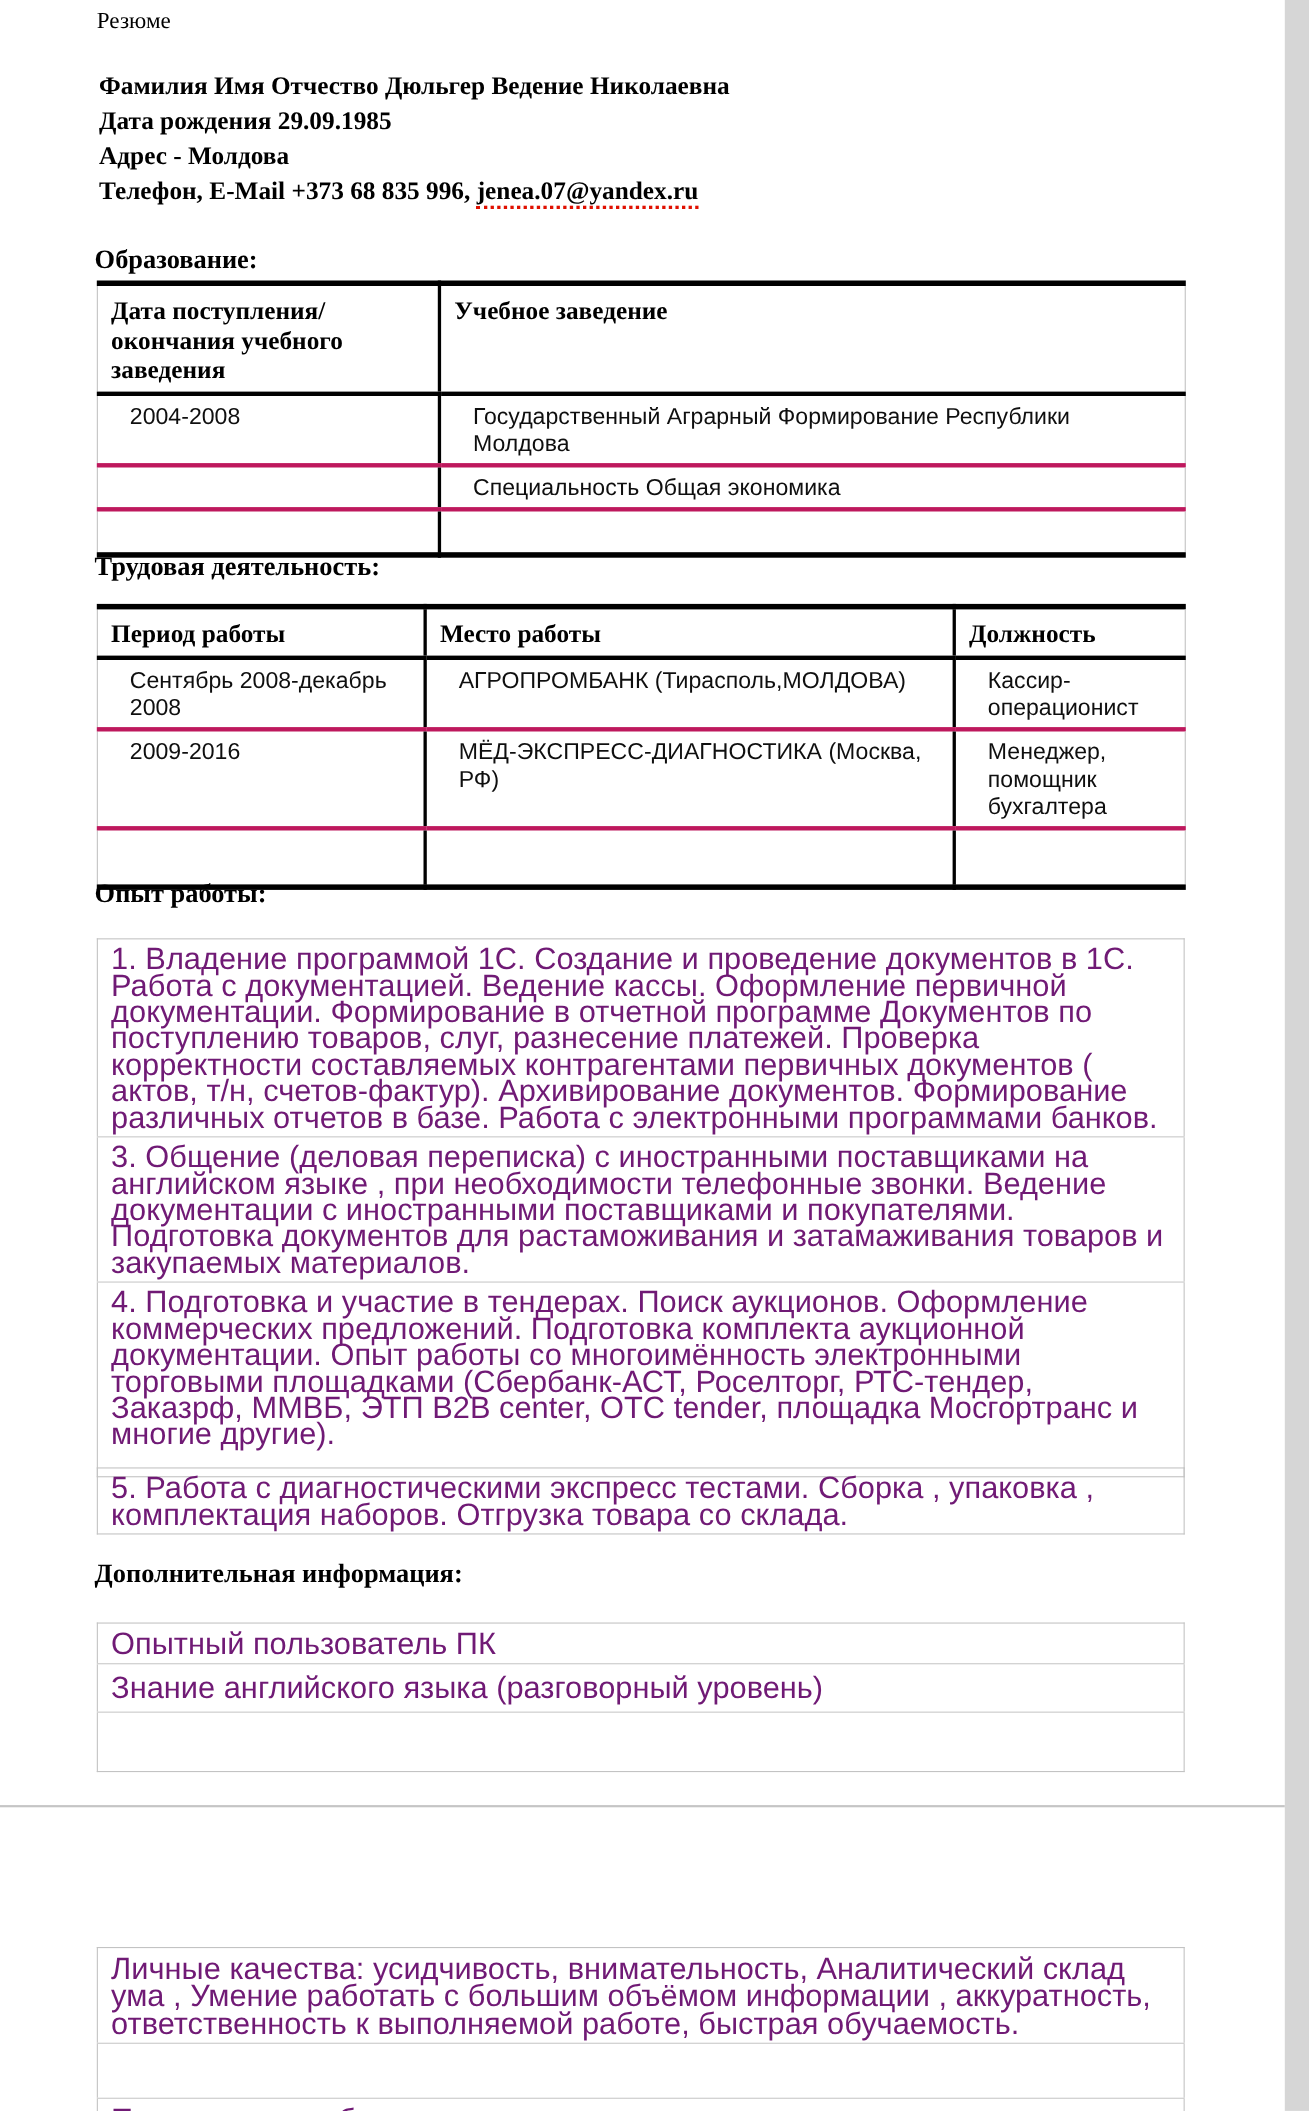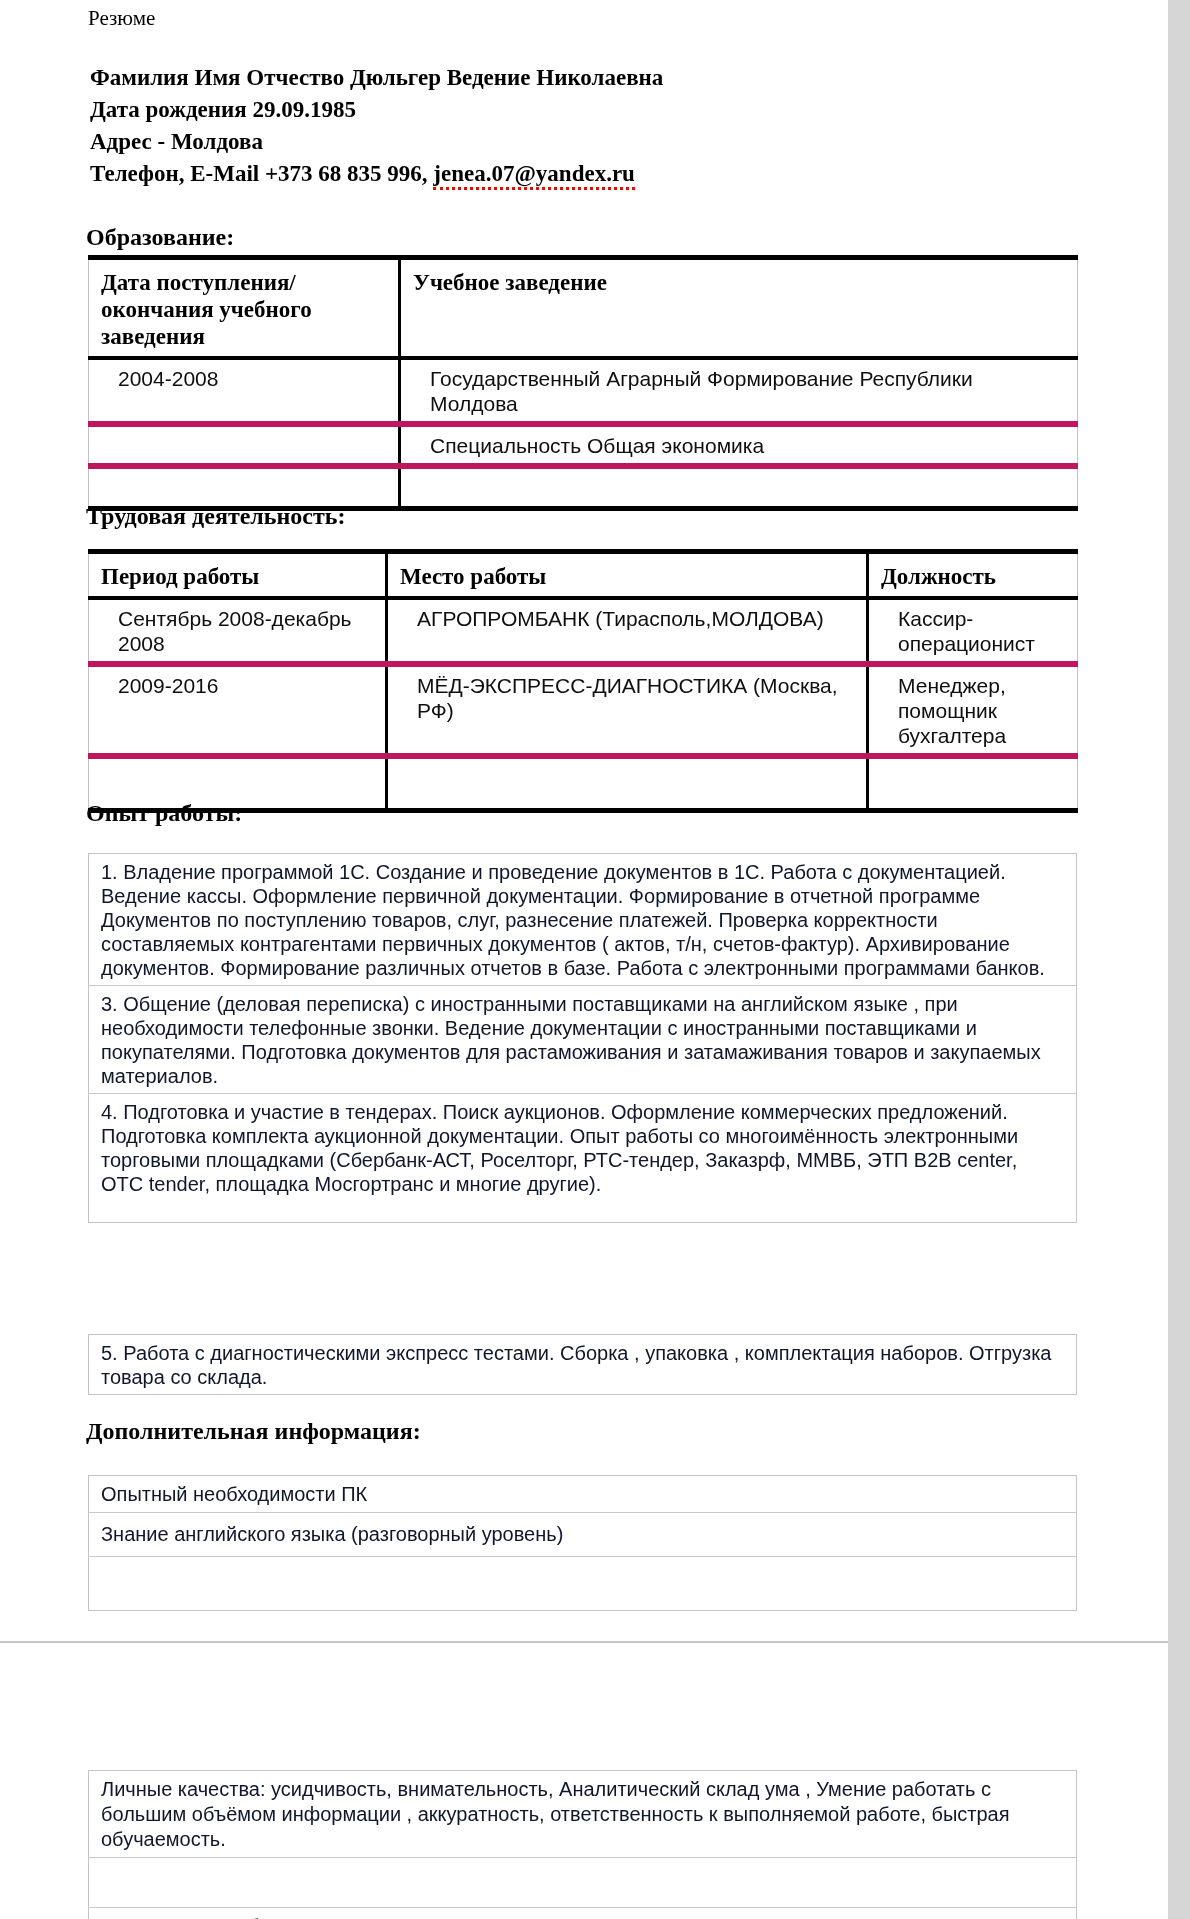--- a/index.html
+++ b/index.html
@@ -30,30 +30,30 @@
   table{border-collapse:collapse;table-layout:fixed;}
   td,th{vertical-align:top;text-align:left;}
 
   
   .grid{width:989px;border-left:1px solid #c3c3c3;border-right:1px solid #c3c3c3;
         border-top:5px solid #000;border-bottom:5px solid #000;}
   .grid th{font-family:"Liberation Serif", serif;font-weight:bold;font-size:23px;line-height:27px;
         padding:9px 12px 6px 12px;border-bottom:4px solid #000;}
   .grid td{font-size:21px;line-height:25px;padding:6px 12px 5px 29px;color:#0f0f0f;}
   .grid .vdiv{border-right:3px solid #000;}
-  .grid tr.data + tr.data td{border-top:6px solid #be185d;}
+  .grid tr.data + tr.data td{border-top:4px solid #be185d;}
   .edu-table{left:88px;top:255px;}
   .work-table{left:88px;top:549px;}
   .work-table td.c1{padding-right:20px;}
   .row-empty-sm td{height:26px;}
   .row-empty-md td{height:38px;}
 
   
   .box{width:989px;border:1px solid #c3c3c3;}
-  .box td{font-size:20px;line-height:24px;padding:6px 12px 5px 12px;color:#0f172a;}
+  .box td{font-size:28px;line-height:24px;padding:6px 12px 5px 12px;color:#701a75;}
   .box tr + tr td{border-top:1px solid #c9c9c9;}
   .exp-table{left:88px;top:853px;}
   .exp-pad-bottom{padding-bottom:26px !important;}
   .exp5-table{left:88px;top:1334px;}
   .h-dop{left:86px;top:1418px;}
   .dop-table{left:88px;top:1475px;}
   .dop-table td{line-height:25px;}
   .dop-r2 td{padding-top:9px;padding-bottom:9px;}
   .dop-empty td{height:42px;}
 
@@ -157,21 +157,21 @@
       <td>5. Работа с диагностическими экспресс тестами.  Сборка , упаковка , комплектация наборов. Отгрузка товара со склада.</td>
     </tr>
   </tbody>
     </table>
 
   <div class="abs section-heading h-dop">Дополнительная информация:</div>
 
   <table class="abs box dop-table">
     <tbody>
         <tr>
-      <td>Опытный необходимости ПК</td>
+      <td>Опытный пользователь ПК</td>
     </tr>
     <tr class="dop-r2">
       <td>Знание английского языка (разговорный уровень)</td>
     </tr>
     <tr class="dop-empty">
       <td></td>
     </tr>
   </tbody>
     </table>
 

